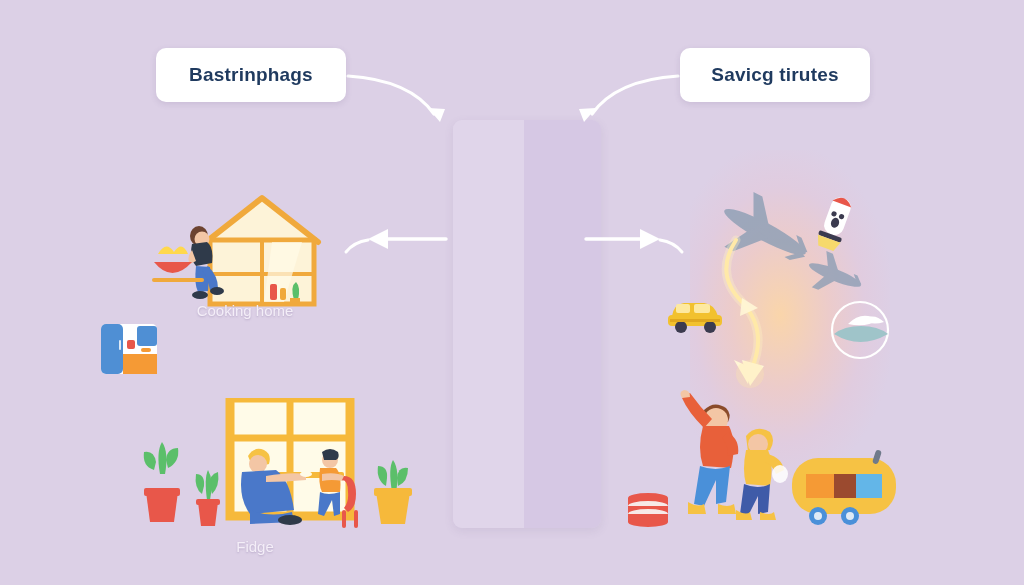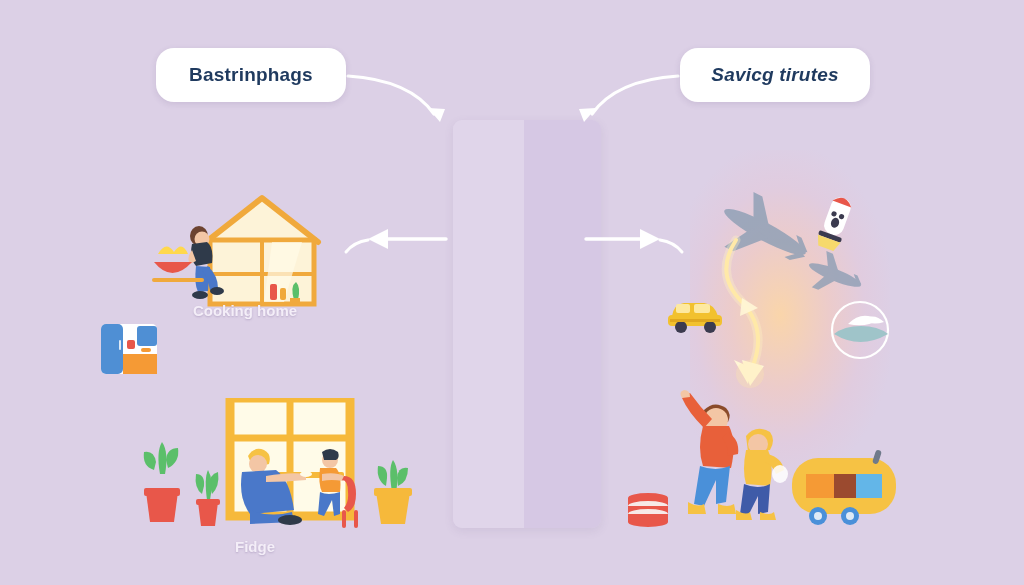--- a/index.html
+++ b/index.html
@@ -12,30 +12,30 @@
   .canvas{
     position:relative;width:1024px;height:585px;
     background:#dcd0e6;
     overflow:hidden;
   }
 
   
   .chip{
     position:absolute;
     background:#ffffff;
-    border-radius:18px;
+    border-radius:10px;
     box-shadow:0 2px 6px rgba(90,70,120,.14);
     display:flex;align-items:center;justify-content:center;
     color:#1f3a5f;
     font-weight:bold;
     font-size:19px;
     letter-spacing:.2px;
   }
   #chip-left{left:156px;top:48px;width:190px;height:54px;}
-  #chip-right{left:680px;top:48px;width:190px;height:54px;font-style:italic;}
+  #chip-right{left:680px;top:48px;width:190px;height:54px;}
 
   
   .center-panel{
     position:absolute;left:453px;top:120px;width:148px;height:408px;
     border-radius:9px;
     background:linear-gradient(90deg,#e0d5ea 0%,#e0d5ea 48%,#d6c8e4 48%,#d6c8e4 100%);
     box-shadow:0 3px 10px rgba(100,80,130,.10);
   }
 
   
@@ -53,21 +53,20 @@
   }
 
   
   .caption{
     position:absolute;
     color:#f4eef8;
     font-size:15px;
     text-align:center;
     text-shadow:0 1px 2px rgba(120,100,150,.35);
     white-space:nowrap;
-    font-weight:bold;
   }
   #cap-cooking{left:150px;top:302px;width:190px;}
   #cap-fridge{left:185px;top:538px;width:140px;text-align:center;}
   #cap-fun{left:700px;top:538px;width:160px;}
 
   
   .art{position:absolute;}
   #art-house{left:152px;top:192px;width:180px;height:122px;}
   #art-kitchenicon{left:97px;top:320px;width:65px;height:58px;}
   #art-cafe{left:130px;top:398px;width:290px;height:136px;}

